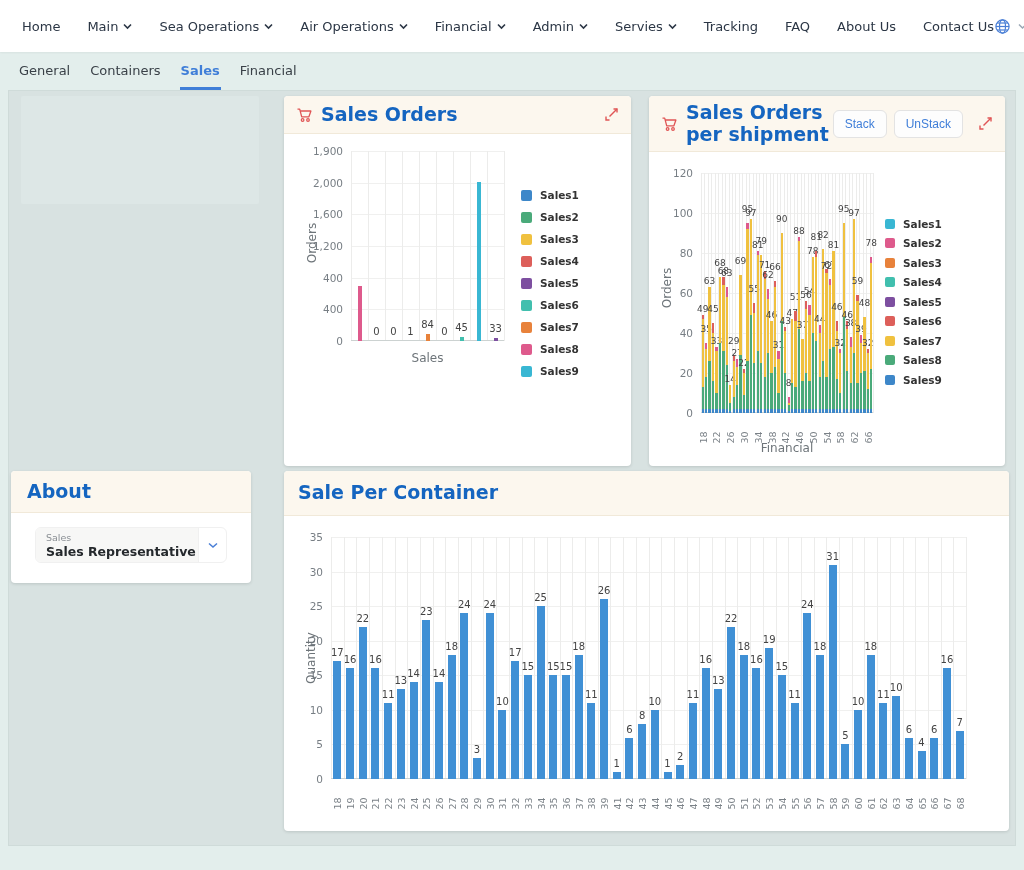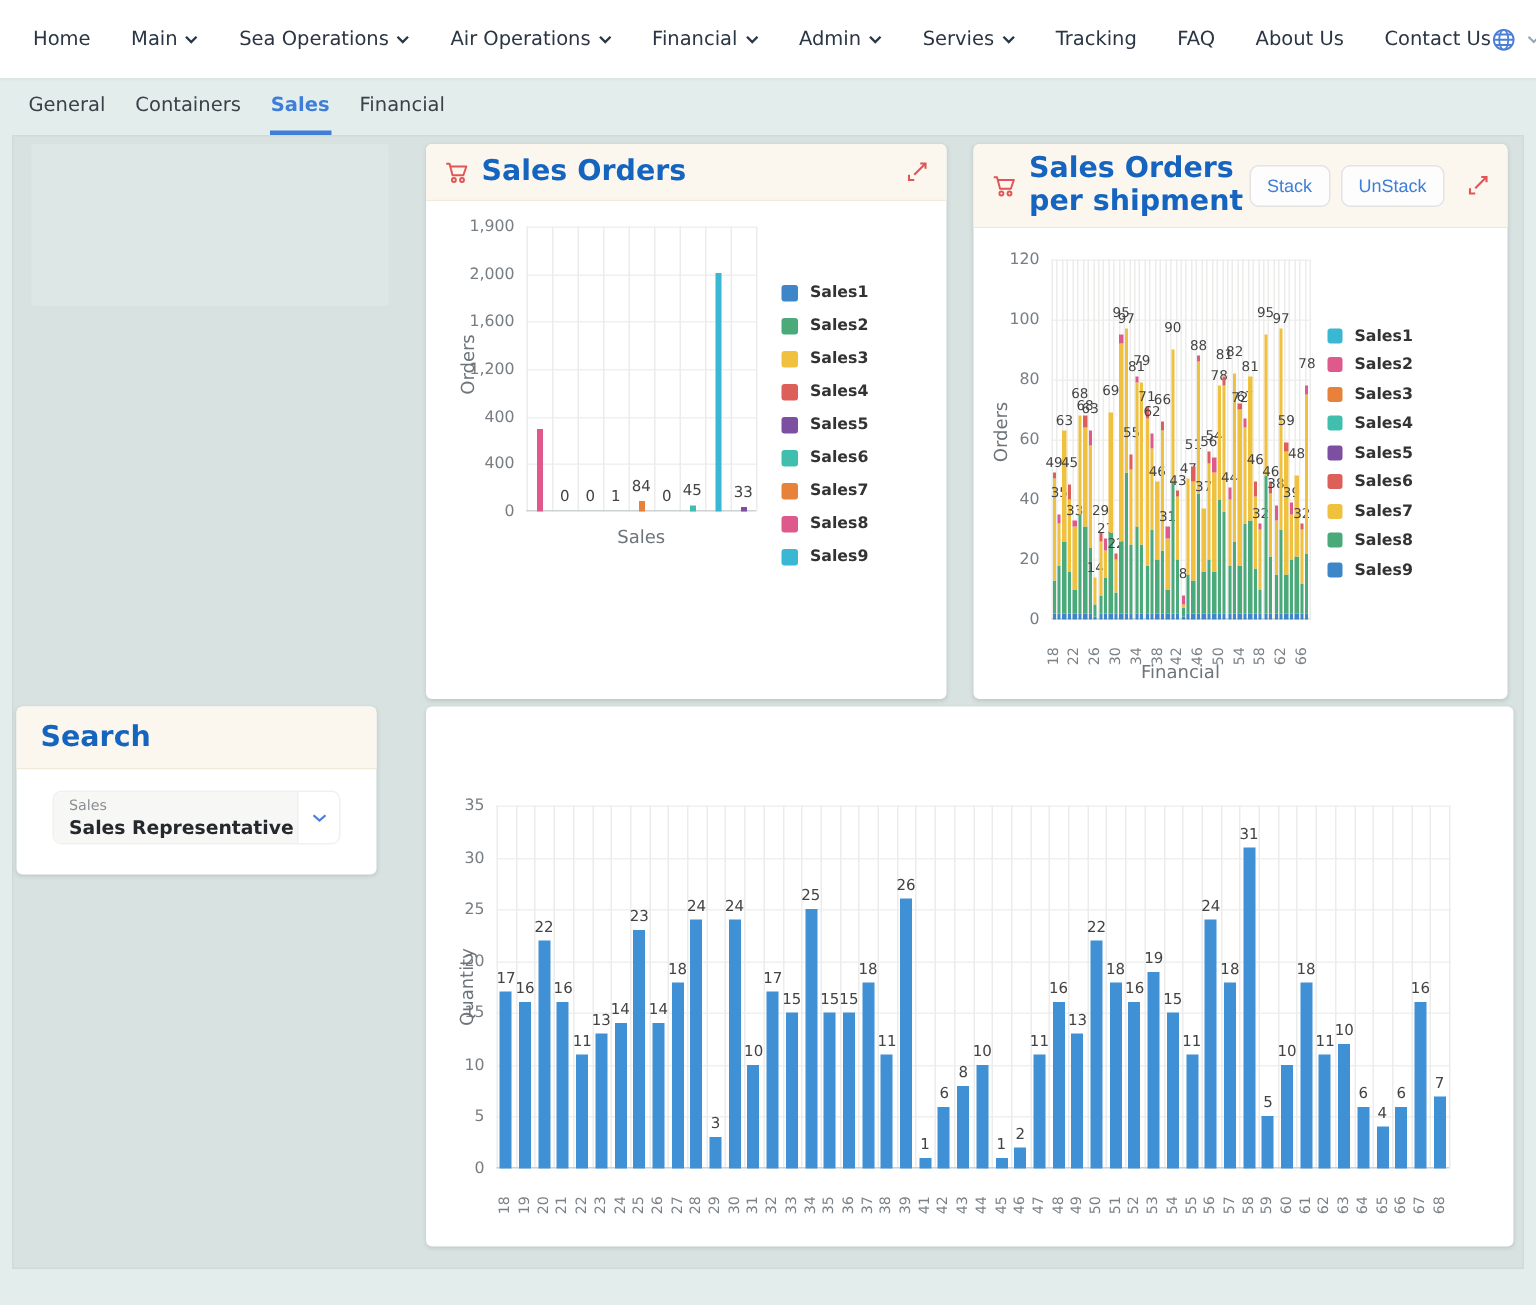--- a/index.html
+++ b/index.html
@@ -748,36 +748,39 @@
         </div>
         <div class="legend-row">
           <span class="legend-swatch" style="background: rgb(61, 135, 201);"></span>
           <span class="legend-text">Sales9</span>
         </div>
       </div>
   </div>
 
   <div class="card" id="card-search">
     <div class="card-header">
-      <span class="card-title" style="margin-left:4px">Search</span>
+      <span class="card-title" style="margin-left:4px">About</span>
     </div>
     <div class="select-box">
       <div class="select-text">
         <div class="select-label">Sales</div>
         <div class="select-value">Sales Representative 1</div>
       </div>
       <div class="select-caret">
         <svg width="10" height="7" viewBox="0 0 10 7">
             <polyline points="1,1.5 5,5 9,1.5" fill="none" stroke="#4a7fd6" stroke-width="1.5"></polyline>
           </svg>
       </div>
     </div>
   </div>
 
   <div class="card" id="card-per-container">
+    <div class="card-header">
+      <span class="card-title" style="margin-left:2px">Sale Per Container</span>
+    </div>
     <div class="plot" id="plot3">
         <div class="ytick" style="left: -58px; top: 236px;">0</div>
         <div class="hgrid" style="top: 207.429px;"></div>
         <div class="ytick" style="left: -58px; top: 201.429px;">5</div>
         <div class="hgrid" style="top: 172.857px;"></div>
         <div class="ytick" style="left: -58px; top: 166.857px;">10</div>
         <div class="hgrid" style="top: 138.286px;"></div>
         <div class="ytick" style="left: -58px; top: 132.286px;">15</div>
         <div class="hgrid" style="top: 103.714px;"></div>
         <div class="ytick" style="left: -58px; top: 97.7143px;">20</div>

